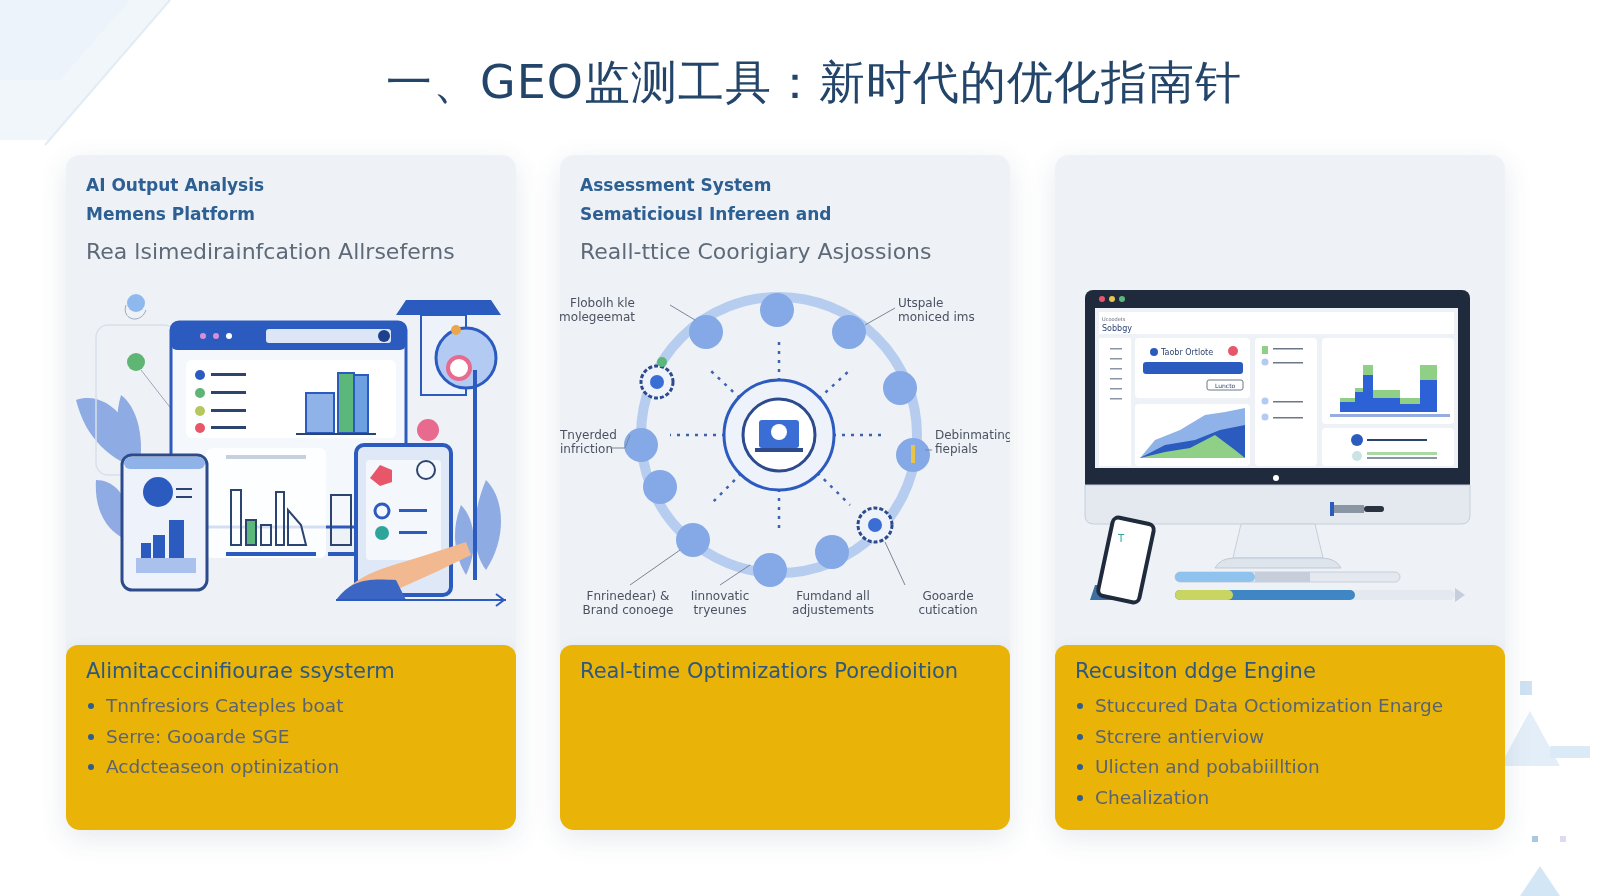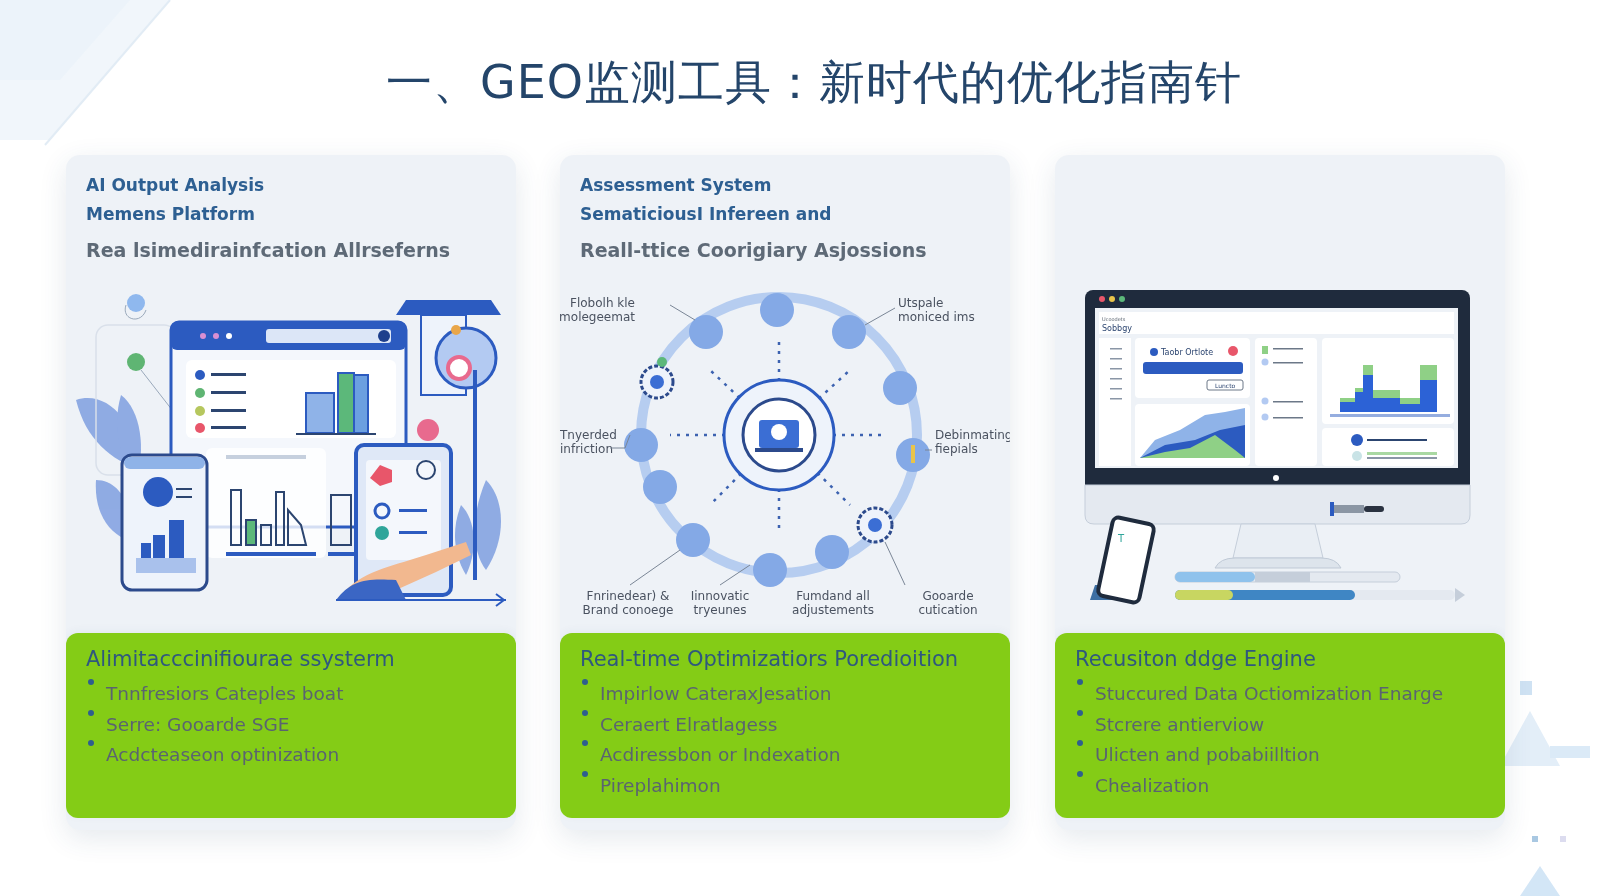--- a/index.html
+++ b/index.html
@@ -26,38 +26,38 @@
   .card.c1 { left: 66px; }
   .card.c2 { left: 560px; }
   .card.c3 { left: 1055px; }
   .card-head { padding: 16px 20px 0 20px; height: 125px; }
   .card-title {
     font-family: "DejaVu Sans", sans-serif; font-weight: bold;
     color: #2d5f92; font-size: 17px; line-height: 29px;
   }
   .card-sub {
     margin-top: 10px; font-family: "DejaVu Sans", sans-serif;
-    font-size: 19px; color: #5e6a77; font-weight: bold;
+    font-size: 22px; color: #5e6a77;
   }
   .illus { position: absolute; left: 0; top: 125px; width: 450px; height: 360px; }
   .panel {
-    position: absolute; left: 0; right: 0; bottom: 12px; height: 185px;
-    background: #84cc16; border-radius: 12px;
+    position: absolute; left: 0; right: 0; bottom: 0; height: 185px;
+    background: #eab308; border-radius: 12px;
     padding: 14px 20px;
     box-shadow: 0 -2px 10px rgba(40,70,110,0.05);
   }
   .panel-title {
     font-family: "DejaVu Sans", sans-serif; font-size: 21px;
     color: #2f587e; margin-bottom: 8px; white-space: nowrap;
   }
   .bullets { list-style: none; }
   .bullets li {
     font-family: "DejaVu Sans", sans-serif; font-size: 18.5px;
     color: #5a6470; line-height: 30.5px; white-space: nowrap;
-    display: flex; align-items: flex-start;
+    display: flex; align-items: center;
   }
   .dot {
     display: inline-block; width: 6px; height: 6px; border-radius: 50%;
     background: #2f5f8e; margin: 0 12px 0 2px; flex: none;
   }
   svg text { font-family: "DejaVu Sans", sans-serif; }
 </style>
 </head>
 <body>
 
@@ -267,38 +267,20 @@
       <path d="M335,28 L305,45"></path>
       <path d="M50,168 L65,168 L70,155"></path>
       <path d="M372,170 L365,170"></path>
       <path d="M70,305 L120,270"></path>
       <path d="M160,305 L190,285"></path>
       <path d="M345,305 L325,262"></path>
     </g>
   </svg>
   <div class="panel">
     <div class="panel-title">Real-time Optimizatiors Poredioition</div>
-    <ul class="bullets">
-      <li>
-          <span class="dot"></span>
-          <span>Impirlow CateraxJesation</span>
-        </li>
-      <li>
-          <span class="dot"></span>
-          <span>Ceraert Elratlagess</span>
-        </li>
-      <li>
-          <span class="dot"></span>
-          <span>Acdiressbon or Indexation</span>
-        </li>
-      <li>
-          <span class="dot"></span>
-          <span>Pireplahimon</span>
-        </li>
-    </ul>
   </div>
 </div>
 
 <div class="card c3">
   <svg class="illus" viewBox="0 0 450 360">
 
     <g>
       <rect x="30" y="10" width="385" height="205" rx="8" fill="#1f2b3d"></rect>
       <circle cx="47" cy="19" r="3" fill="#e8566a"></circle>
       <circle cx="57" cy="19" r="3" fill="#e9c44a"></circle>

